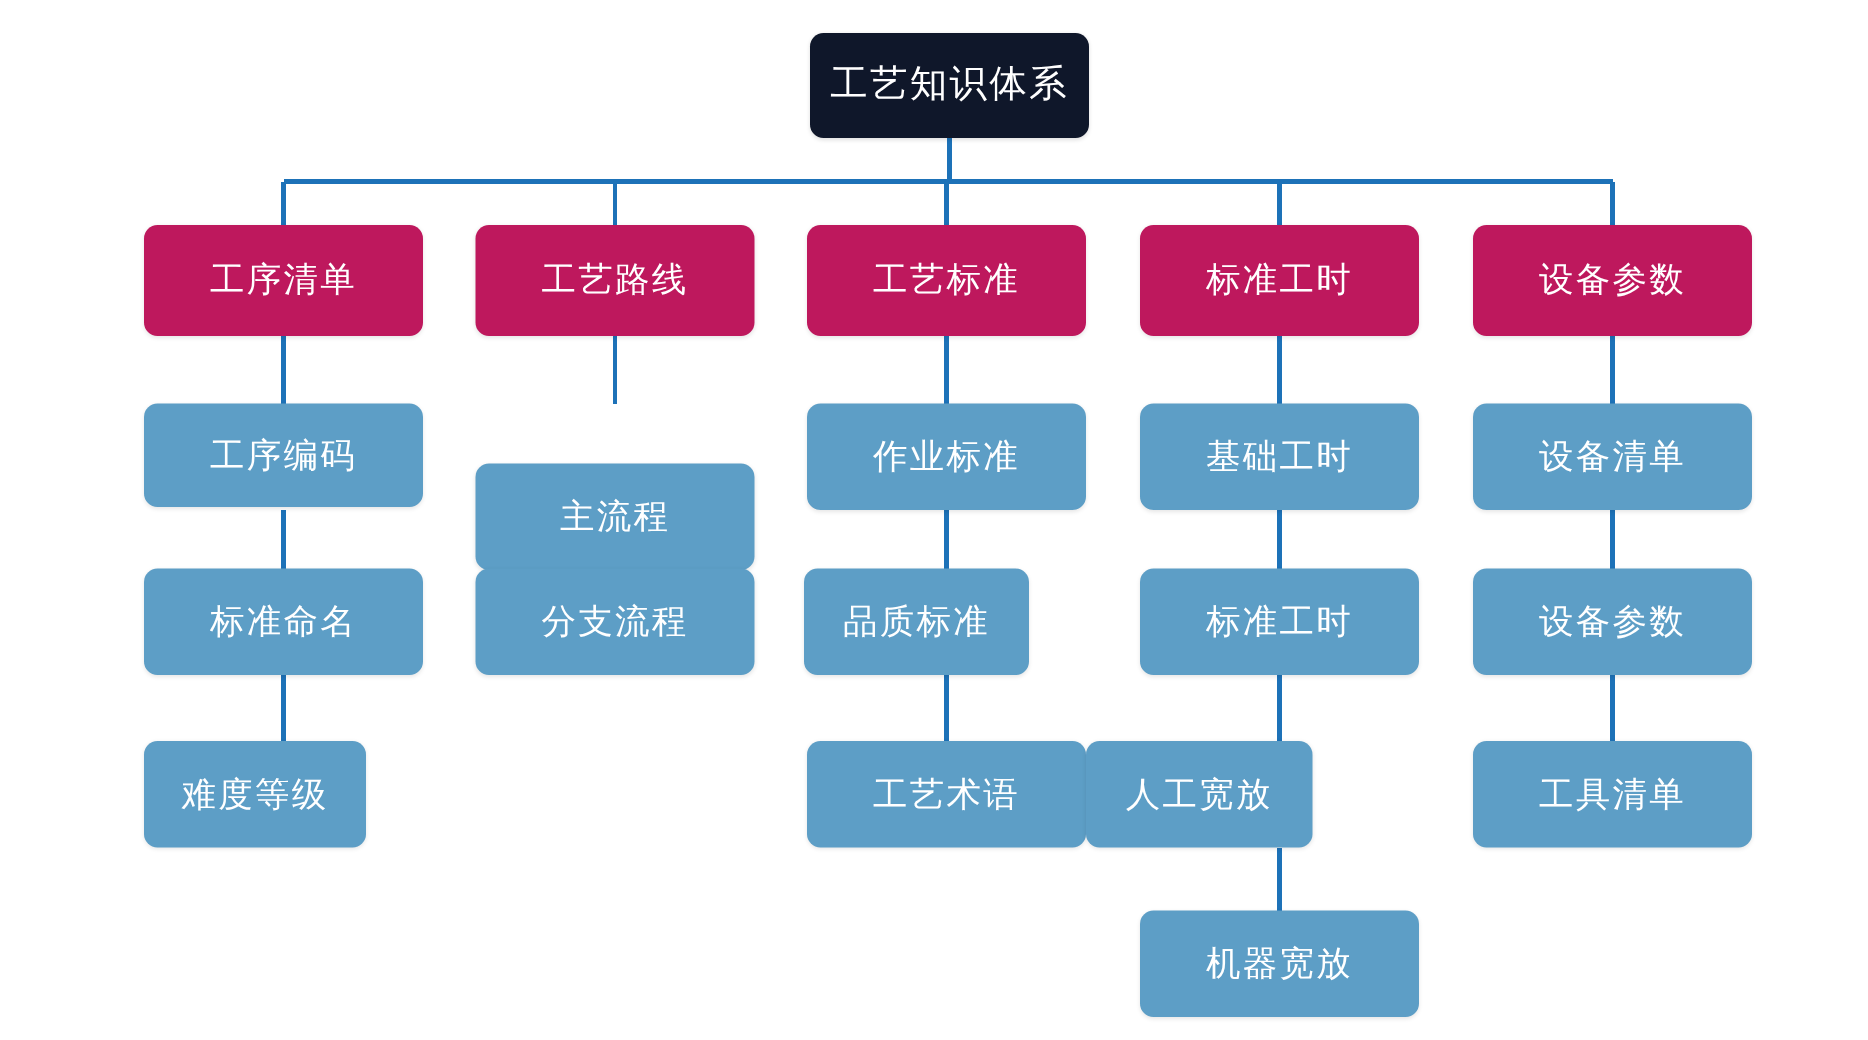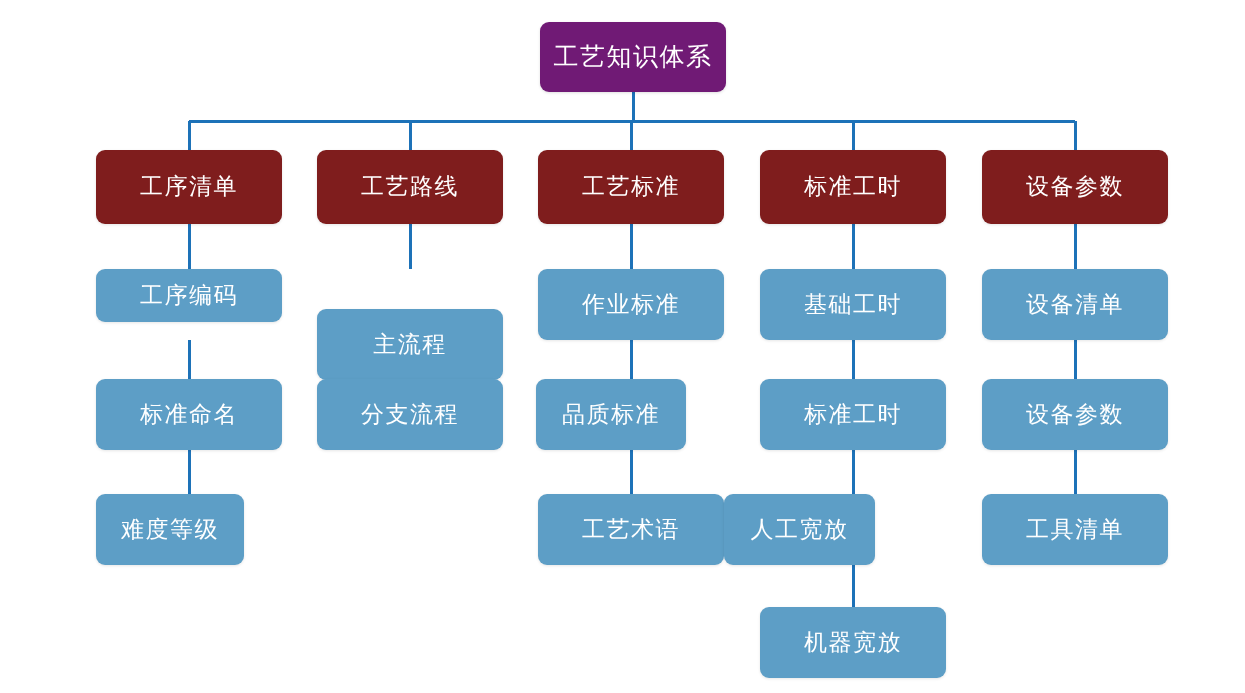--- a/index.html
+++ b/index.html
@@ -33,26 +33,26 @@
     justify-content: center;
     border-radius: 9px;
     color: #ffffff;
     text-align: center;
     letter-spacing: 1.5px;
     line-height: 1.1;
     white-space: nowrap;
     z-index: 2;
   }
   .node-root {
-    background: #701a75;
+    background: #0f172a;
     font-size: 25px;
     box-shadow: 0 1px 3px rgba(0,0,0,0.13);
   }
   .node-l2 {
-    background: #7f1d1d;
+    background: #be185d;
     font-size: 23px;
     box-shadow: 0 1px 3px rgba(0,0,0,0.10);
   }
   .node-l3 {
     background: #5D9EC6;
     font-size: 23px;
     box-shadow: 0 1px 3px rgba(0,0,0,0.10);
   }
   .node-label {
     display: block;
@@ -83,21 +83,21 @@
       <line x1="853" y1="565" x2="853" y2="607" stroke="#1D72B8" stroke-width="3" shape-rendering="crispEdges"></line>
       <line x1="1075" y1="121" x2="1075" y2="150" stroke="#1D72B8" stroke-width="3" shape-rendering="crispEdges"></line>
       <line x1="1075" y1="224" x2="1075" y2="269" stroke="#1D72B8" stroke-width="3" shape-rendering="crispEdges"></line>
       <line x1="1075" y1="340" x2="1075" y2="379" stroke="#1D72B8" stroke-width="3" shape-rendering="crispEdges"></line>
       <line x1="1075" y1="450" x2="1075" y2="494" stroke="#1D72B8" stroke-width="3" shape-rendering="crispEdges"></line>
     </svg>
   <div id="nodes">
       <div class="node node-l2" style="left: 96px; top: 150px; width: 186px; height: 74px;">
         <span class="node-label">工序清单</span>
       </div>
-      <div class="node node-l3" style="left: 96px; top: 269px; width: 186px; height: 53px;">
+      <div class="node node-l3" style="left: 96px; top: 269px; width: 186px; height: 69px;">
         <span class="node-label">工序编码</span>
       </div>
       <div class="node node-l3" style="left: 96px; top: 379px; width: 186px; height: 71px;">
         <span class="node-label">标准命名</span>
       </div>
       <div class="node node-l3" style="left: 96px; top: 494px; width: 148px; height: 71px;">
         <span class="node-label">难度等级</span>
       </div>
       <div class="node node-l2" style="left: 317px; top: 150px; width: 186px; height: 74px;">
         <span class="node-label">工艺路线</span>

